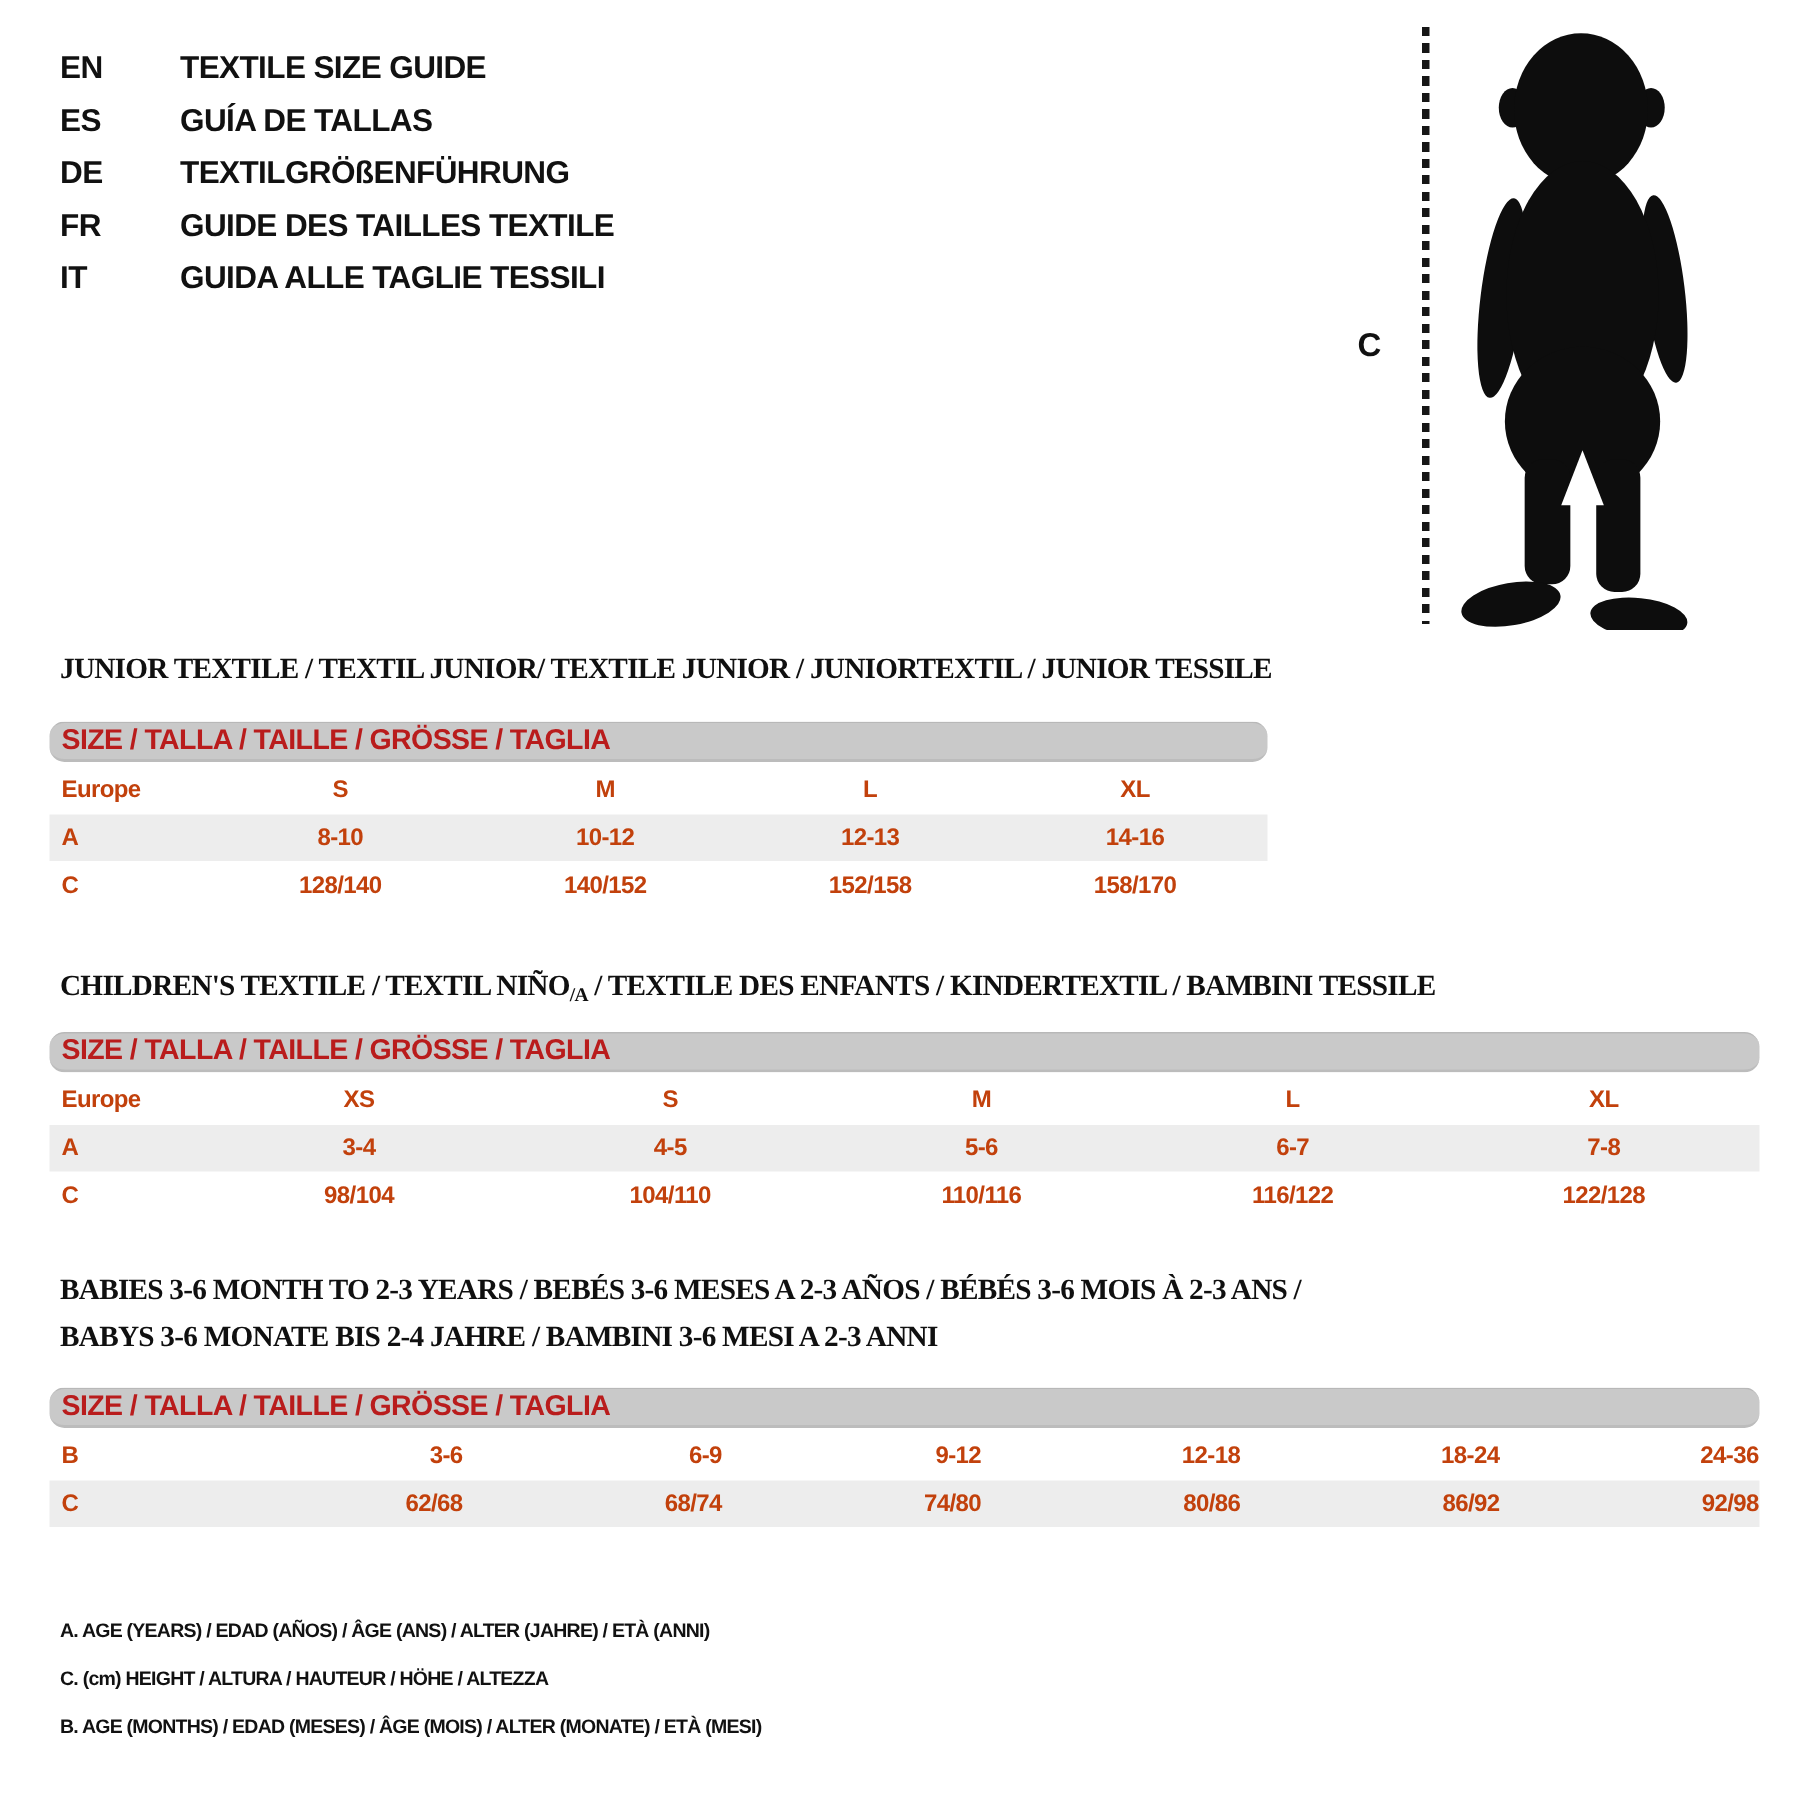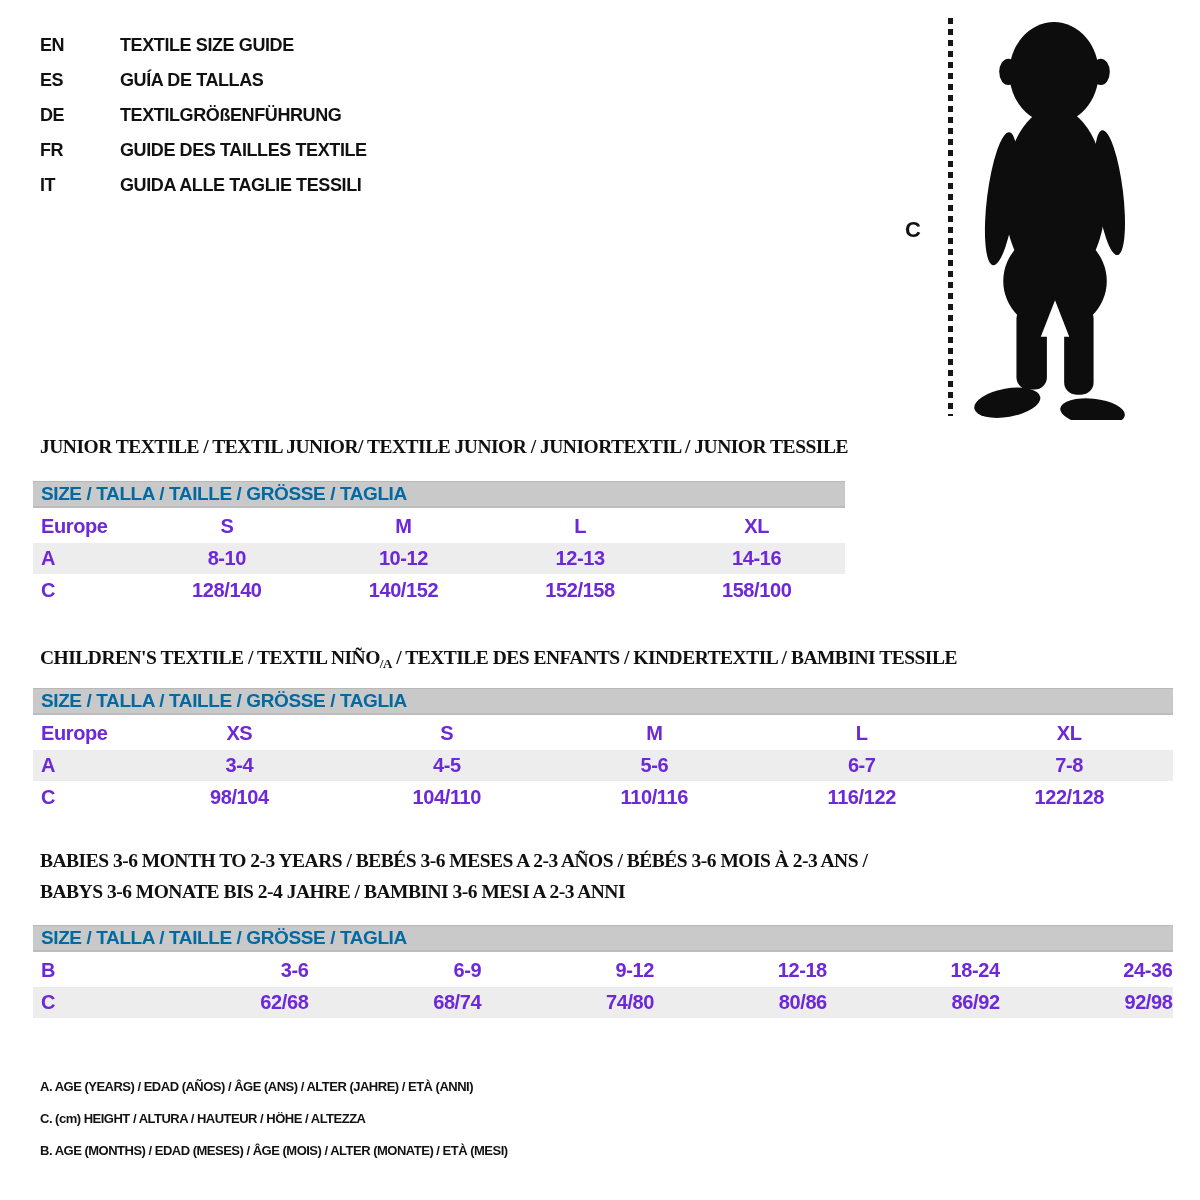--- a/index.html
+++ b/index.html
@@ -4,21 +4,21 @@
 <style>
   html,body { margin:0; padding:0; background:#fff; }
   .page {
     position:relative; width:1200px; height:1200px; background:#ffffff;
     font-family:"Liberation Sans", sans-serif; color:#111; overflow:hidden;
   }
 
   
   .langs { position:absolute; left:40px; top:28px; }
   .lang-row { display:flex; height:35px; align-items:center;
-              font-weight:700; font-size:18px; letter-spacing:-0.4px; }
+              font-weight:700; font-size:21px; letter-spacing:-0.4px; }
   .lang-code { width:80px; }
 
   
   .dash-line { position:absolute; left:948px; top:18px; width:5px; height:398px;
     background:repeating-linear-gradient(to bottom,#161616 0 6px, transparent 6px 11px); }
   .c-label { position:absolute; left:905px; top:217px; font-size:22px; font-weight:700; }
   .toddler { position:absolute; left:962px; top:14px; }
 
   
   .section-title { position:absolute; left:40px; font-weight:700; font-size:19.5px;
@@ -27,25 +27,25 @@
   .two-line div { height:31px; line-height:31px; }
 
   
   .table { position:absolute; left:33px; }
   #t1 { top:481px; width:812px; }
   #t2 { top:688px; width:1140px; }
   #t3 { top:925px; width:1140px; }
 
   .size-bar { height:27px; background:#c9c9c9; display:flex; align-items:center;
               padding-left:8px; box-sizing:border-box; font-size:19px; font-weight:600;
-              color:#0369a1; letter-spacing:-0.4px;
+              color:#b91c1c; letter-spacing:-0.4px;
               border-top:1px solid #b8b8b8; border-bottom:2px solid #bcbcbc;
-              margin-bottom:3px; }
+              margin-bottom:3px;border-radius:10px; }
   .tr { display:flex; align-items:center; height:31px; margin-top:1px;
-        font-size:20px; font-weight:600; letter-spacing:-0.4px; color:#6d28d9; }
+        font-size:16px; font-weight:600; letter-spacing:-0.4px; color:#c2410c; }
   .tr.alt { background:#ededed; }
   .td { text-align:center; }
   .td.lab { text-align:left; padding-left:8px; box-sizing:border-box; }
   #t1 .td.lab { width:13%; }  #t1 .td:not(.lab) { width:21.75%; }
   #t2 .td.lab { width:9%; }   #t2 .td:not(.lab) { width:18.2%; }
   #t3 .td.lab { width:9%; }   #t3 .td:not(.lab) { width:15.16%;text-align:right; }
 
   
   .legend { position:absolute; left:40px; top:1070px; }
   .legend-line { height:32px; display:flex; align-items:center;
@@ -115,21 +115,21 @@
       <div class="td">8-10</div>
       <div class="td">10-12</div>
       <div class="td">12-13</div>
       <div class="td">14-16</div>
     </div>
     <div class="tr">
       <div class="td lab">C</div>
       <div class="td">128/140</div>
       <div class="td">140/152</div>
       <div class="td">152/158</div>
-      <div class="td">158/100</div>
+      <div class="td">158/170</div>
     </div>
   </div>
 
   <div class="section-title" style="top:647px">
     <span>CHILDREN'S TEXTILE / TEXTIL NIÑO</span><span class="sub">/A</span><span> / TEXTILE DES ENFANTS / KINDERTEXTIL / BAMBINI TESSILE</span>
   </div>
   <div class="table" id="t2">
     <div class="size-bar">
       <span>SIZE / TALLA / TAILLE / GRÖSSE / TAGLIA</span>
     </div>

